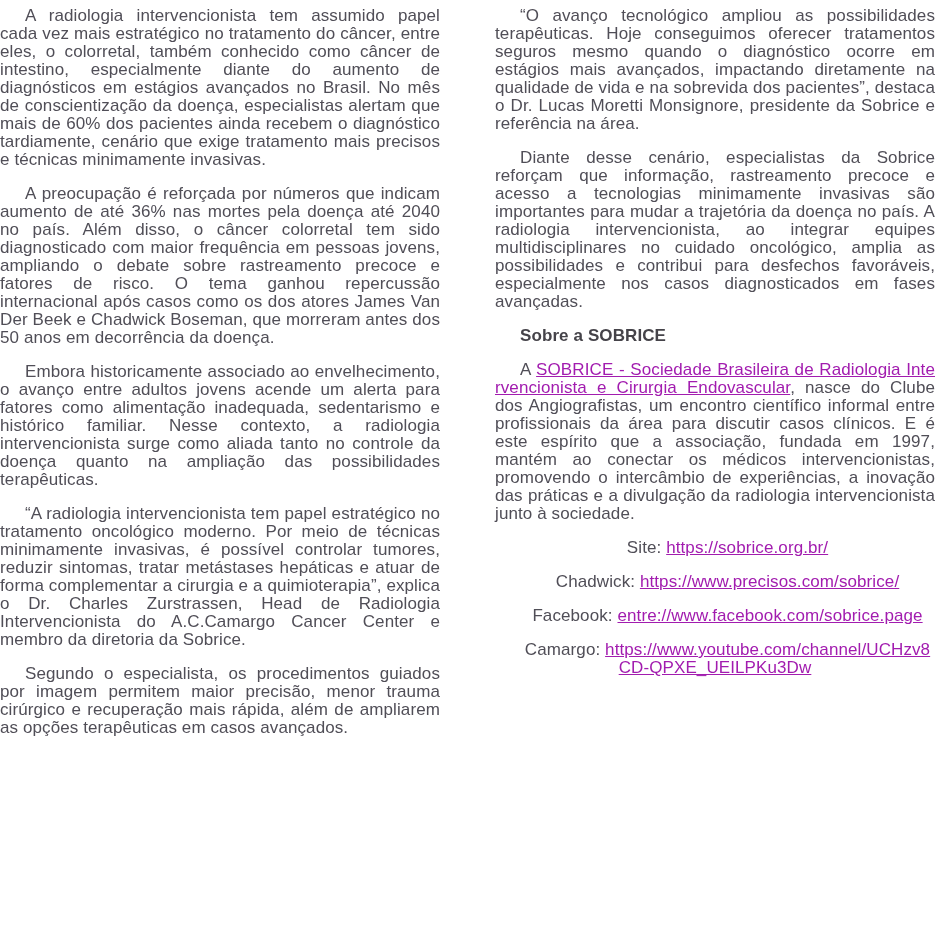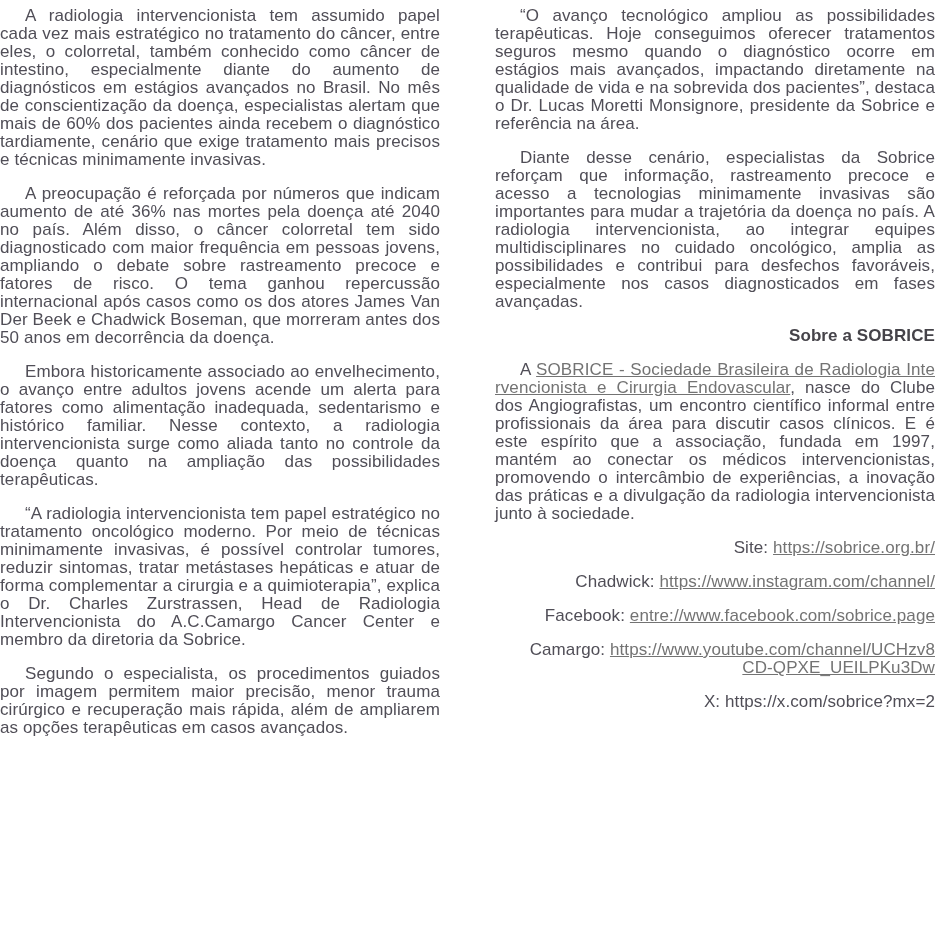--- a/index.html
+++ b/index.html
@@ -29,31 +29,31 @@
     color: #504e57;
     text-align: justify;
     text-indent: 25px;
     margin-bottom: 16px;
     letter-spacing: 0.1px;
   }
 
   h3 {
     font-weight: bold;
     color: #454349;
-    text-align: right;
+    text-align: left;
   }
 
   a, .link {
-    color: #737373;
+    color: #a21caf;
     text-decoration: underline;
     cursor: pointer;
     word-break: break-all;
   }
 
-  .link-row { text-align: right; }
+  .link-row { text-align: center; }
 </style>
 </head>
 <body>
 
 <div class="article">
 
   <div class="col">
     <p>A radiologia intervencionista tem assumido papel cada vez mais estratégico no tratamento do câncer, entre eles, o colorretal, também conhecido como câncer de intestino, especialmente diante do aumento de diagnósticos em estágios avançados no Brasil. No mês de conscientização da doença, especialistas alertam que mais de 60% dos pacientes ainda recebem o diagnóstico tardiamente, cenário que exige tratamento mais precisos e técnicas minimamente invasivas.</p>
     <p>A preocupação é reforçada por números que indicam aumento de até 36% nas mortes pela doença até 2040 no país. Além disso, o câncer colorretal tem sido diagnosticado com maior frequência em pessoas jovens, ampliando o debate sobre rastreamento precoce e fatores de risco. O tema ganhou repercussão internacional após casos como os dos atores James Van Der Beek e Chadwick Boseman, que morreram antes dos 50 anos em decorrência da doença.</p>
     <p>Embora historicamente associado ao envelhecimento, o avanço entre adultos jovens acende um alerta para fatores como alimentação inadequada, sedentarismo e histórico familiar. Nesse contexto, a radiologia intervencionista surge como aliada tanto no controle da doença quanto na ampliação das possibilidades terapêuticas.</p>
@@ -64,22 +64,21 @@
   <div class="col">
     <p>“O avanço tecnológico ampliou as possibilidades terapêuticas. Hoje conseguimos oferecer tratamentos seguros mesmo quando o diagnóstico ocorre em estágios mais avançados, impactando diretamente na qualidade de vida e na sobrevida dos pacientes”, destaca o Dr. Lucas Moretti Monsignore, presidente da Sobrice e referência na área.</p>
     <p>Diante desse cenário, especialistas da Sobrice reforçam que informação, rastreamento precoce e acesso a tecnologias minimamente invasivas são importantes para mudar a trajetória da doença no país. A radiologia intervencionista, ao integrar equipes multidisciplinares no cuidado oncológico, amplia as possibilidades e contribui para desfechos favoráveis, especialmente nos casos diagnosticados em fases avançadas.</p>
 
     <h3>Sobre a SOBRICE</h3>
 
     <p><span>A </span><a class="link">SOBRICE - Sociedade Brasileira de Radiologia Intervencionista e Cirurgia Endovascular</a><span>, nasce do Clube dos Angiografistas, um encontro científico informal entre profissionais da área para discutir casos clínicos. E é este espírito que a associação, fundada em 1997, mantém ao conectar os médicos intervencionistas, promovendo o intercâmbio de experiências, a inovação das práticas e a divulgação da radiologia intervencionista junto à sociedade.</span></p>
 
     <p class="link-row"><span>Site: </span><a class="link">https://sobrice.org.br/</a></p>
 
-    <p class="link-row"><span>Chadwick: </span><a class="link">https://www.instagram.com/channel/</a></p>
+    <p class="link-row"><span>Chadwick: </span><a class="link">https://www.precisos.com/sobrice/</a></p>
 
     <p class="link-row"><span>Facebook: </span><a class="link">entre://www.facebook.com/sobrice.page</a></p>
 
     <p class="link-row"><span>Camargo: </span><a class="link">https://www.youtube.com/channel/UCHzv8CD-QPXE_UEILPKu3Dw</a></p>
 
-    <p class="link-row"><span>X: https://x.com/sobrice?mx=2</span></p>
   </div>
 
 </div>
 
 </body></html>

